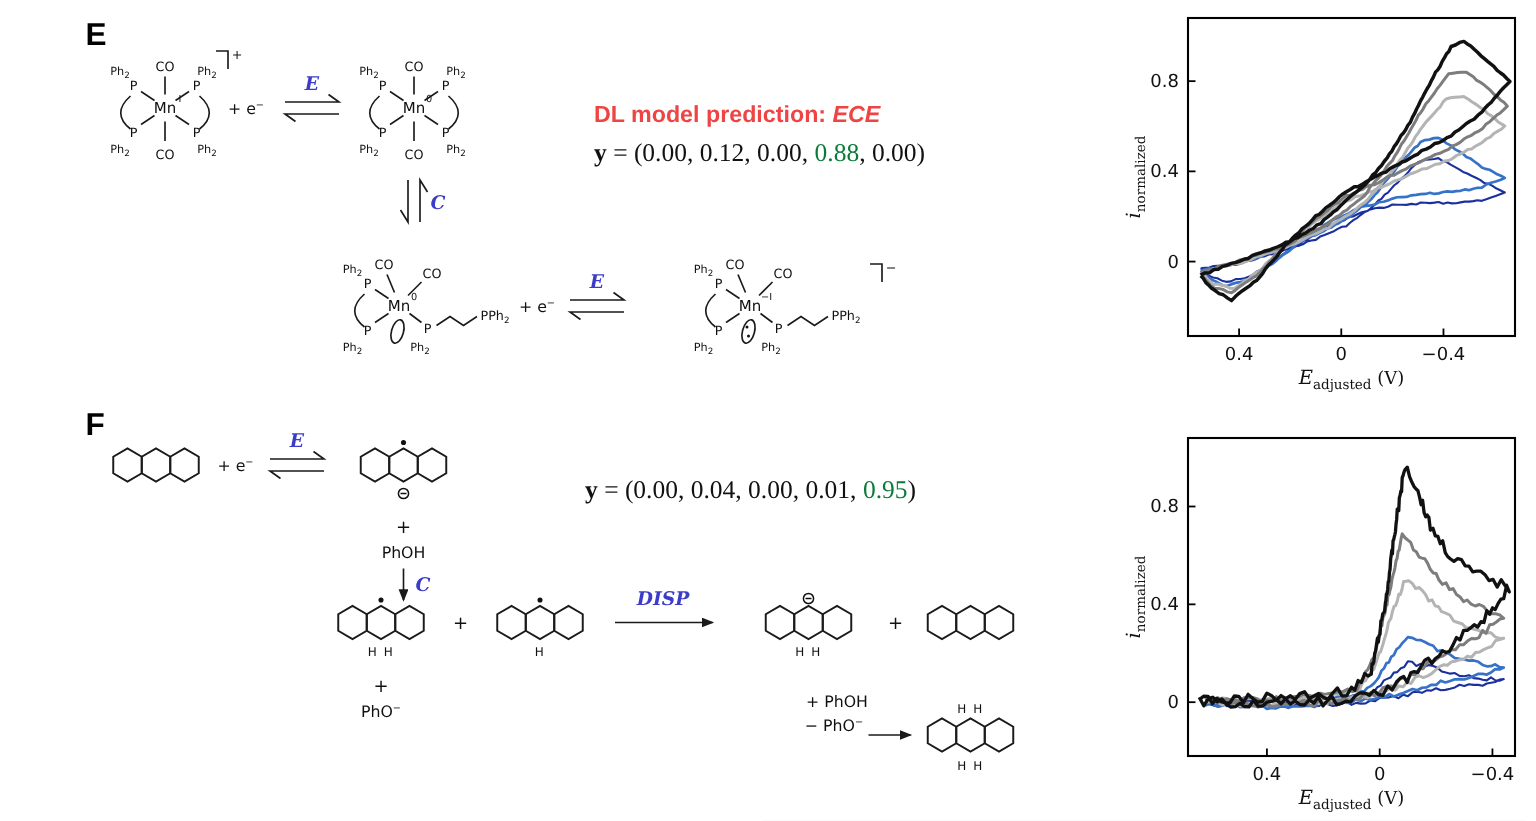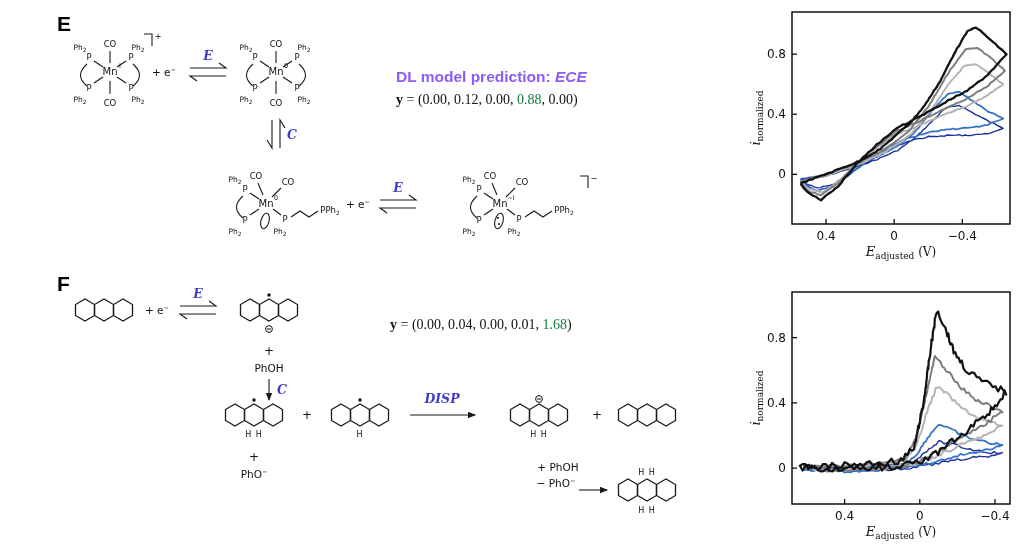--- a/index.html
+++ b/index.html
@@ -1,22 +1,22 @@
 <!DOCTYPE html>
 <html><head>
 <meta charset="utf-8">
 <style>
   *{margin:0;padding:0;box-sizing:border-box}
   body{background:#e9e9e9;font-family:"Liberation Sans",sans-serif}
   .canvas{position:relative;width:1024px;height:547px;background:#fff;overflow:hidden;margin:0 auto}
   .abs{position:absolute}
   .panel-label{position:absolute;font-weight:bold;font-size:21px;color:#000;font-family:"Liberation Sans",sans-serif}
-  .pred{position:absolute;font-size:15.5px;font-weight:600;color:#8b5cf6;white-space:nowrap}
+  .pred{position:absolute;font-size:15.5px;font-weight:600;color:#ef4444;white-space:nowrap}
   .pred .it{font-style:italic}
-  .yvec{position:absolute;font-family:"Liberation Serif",serif;font-size:14px;color:#111;white-space:nowrap}
+  .yvec{position:absolute;font-family:"Liberation Serif",serif;font-size:17px;color:#111;white-space:nowrap}
   .yvec .bold{font-weight:bold}
   .yvec .green{color:#0d7a3a}
   svg.abs{display:block}
   
   .bond{stroke:#1a1a1a;stroke-width:1.1;fill:none}
   .ring{fill:none;stroke:#1a1a1a;stroke-width:1.3}
   .atom{font-family:"DejaVu Sans",sans-serif;font-size:8.5px;fill:#111;text-anchor:middle}
   .mn{font-size:10px}
   .small{font-size:7.5px}
   .subn{font-size:5.8px}
@@ -264,21 +264,21 @@
     </g>
 
     <g transform="translate(602,215)">
       <use href="#anth"></use>
       <text class="hl" x="0" y="-15">H H</text>
       <text class="hl" x="0" y="23">H H</text>
     </g>
   </svg>
 
   <div class="yvec" style="left:390px;top:317px">
-    <span class="bold">y</span><span> = (0.00, 0.04, 0.00, 0.01, </span><span class="green">1.68</span><span>)</span>
+    <span class="bold">y</span><span> = (0.00, 0.04, 0.00, 0.01, </span><span class="green">0.95</span><span>)</span>
   </div>
 
   <svg id="chart-e" class="abs" style="left:746px;top:4px" width="276" height="260">
       <defs>
         <clipPath id="chart-e-clip">
           <rect x="46" y="8" width="218" height="212"></rect>
         </clipPath>
       </defs>
       <rect x="46" y="8" width="218" height="212" fill="#fff" stroke="#000" stroke-width="1.4"></rect>
       <g clip-path="url(#chart-e-clip)">

